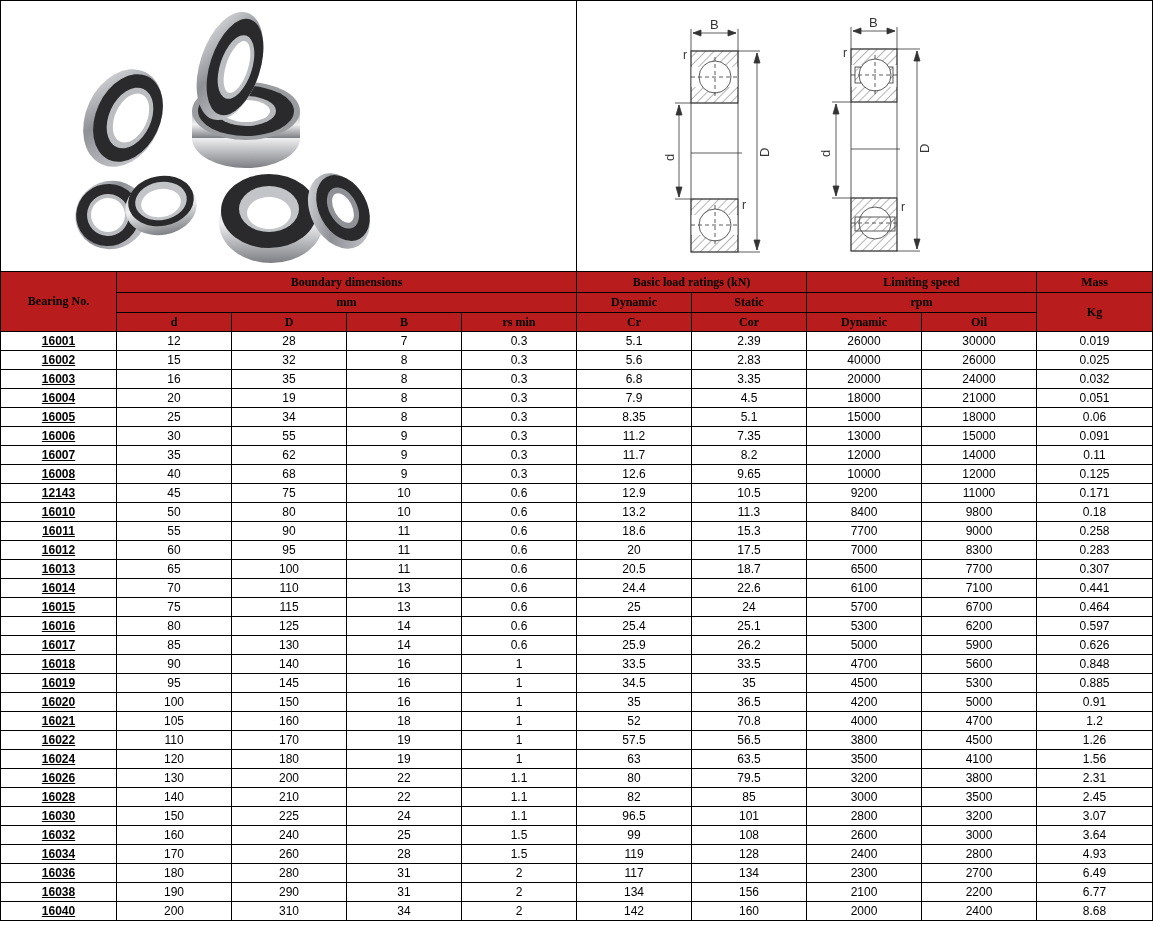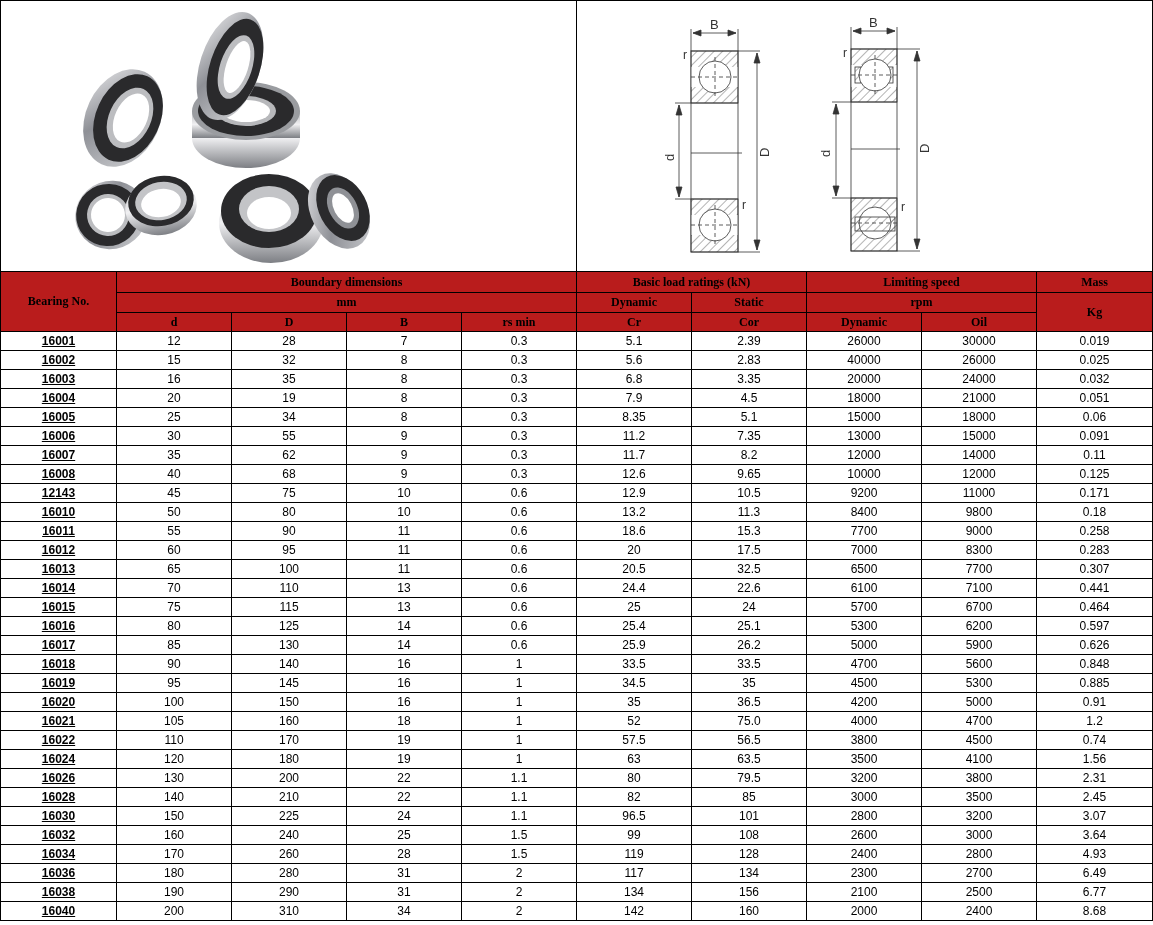--- a/index.html
+++ b/index.html
@@ -348,21 +348,21 @@
         <td>8300</td>
         <td>0.283</td>
       </tr>
       <tr class="row">
         <td class="bno">16013</td>
         <td>65</td>
         <td>100</td>
         <td>11</td>
         <td>0.6</td>
         <td>20.5</td>
-        <td>32.5</td>
+        <td>18.7</td>
         <td>6500</td>
         <td>7700</td>
         <td>0.307</td>
       </tr>
       <tr class="row">
         <td class="bno">16014</td>
         <td>70</td>
         <td>110</td>
         <td>13</td>
         <td>0.6</td>
@@ -444,36 +444,36 @@
         <td>5000</td>
         <td>0.91</td>
       </tr>
       <tr class="row">
         <td class="bno">16021</td>
         <td>105</td>
         <td>160</td>
         <td>18</td>
         <td>1</td>
         <td>52</td>
-        <td>75.0</td>
+        <td>70.8</td>
         <td>4000</td>
         <td>4700</td>
         <td>1.2</td>
       </tr>
       <tr class="row">
         <td class="bno">16022</td>
         <td>110</td>
         <td>170</td>
         <td>19</td>
         <td>1</td>
         <td>57.5</td>
         <td>56.5</td>
         <td>3800</td>
         <td>4500</td>
-        <td>0.74</td>
+        <td>1.26</td>
       </tr>
       <tr class="row">
         <td class="bno">16024</td>
         <td>120</td>
         <td>180</td>
         <td>19</td>
         <td>1</td>
         <td>63</td>
         <td>63.5</td>
         <td>3500</td>
@@ -554,21 +554,21 @@
       </tr>
       <tr class="row">
         <td class="bno">16038</td>
         <td>190</td>
         <td>290</td>
         <td>31</td>
         <td>2</td>
         <td>134</td>
         <td>156</td>
         <td>2100</td>
-        <td>2500</td>
+        <td>2200</td>
         <td>6.77</td>
       </tr>
       <tr class="row">
         <td class="bno">16040</td>
         <td>200</td>
         <td>310</td>
         <td>34</td>
         <td>2</td>
         <td>142</td>
         <td>160</td>

